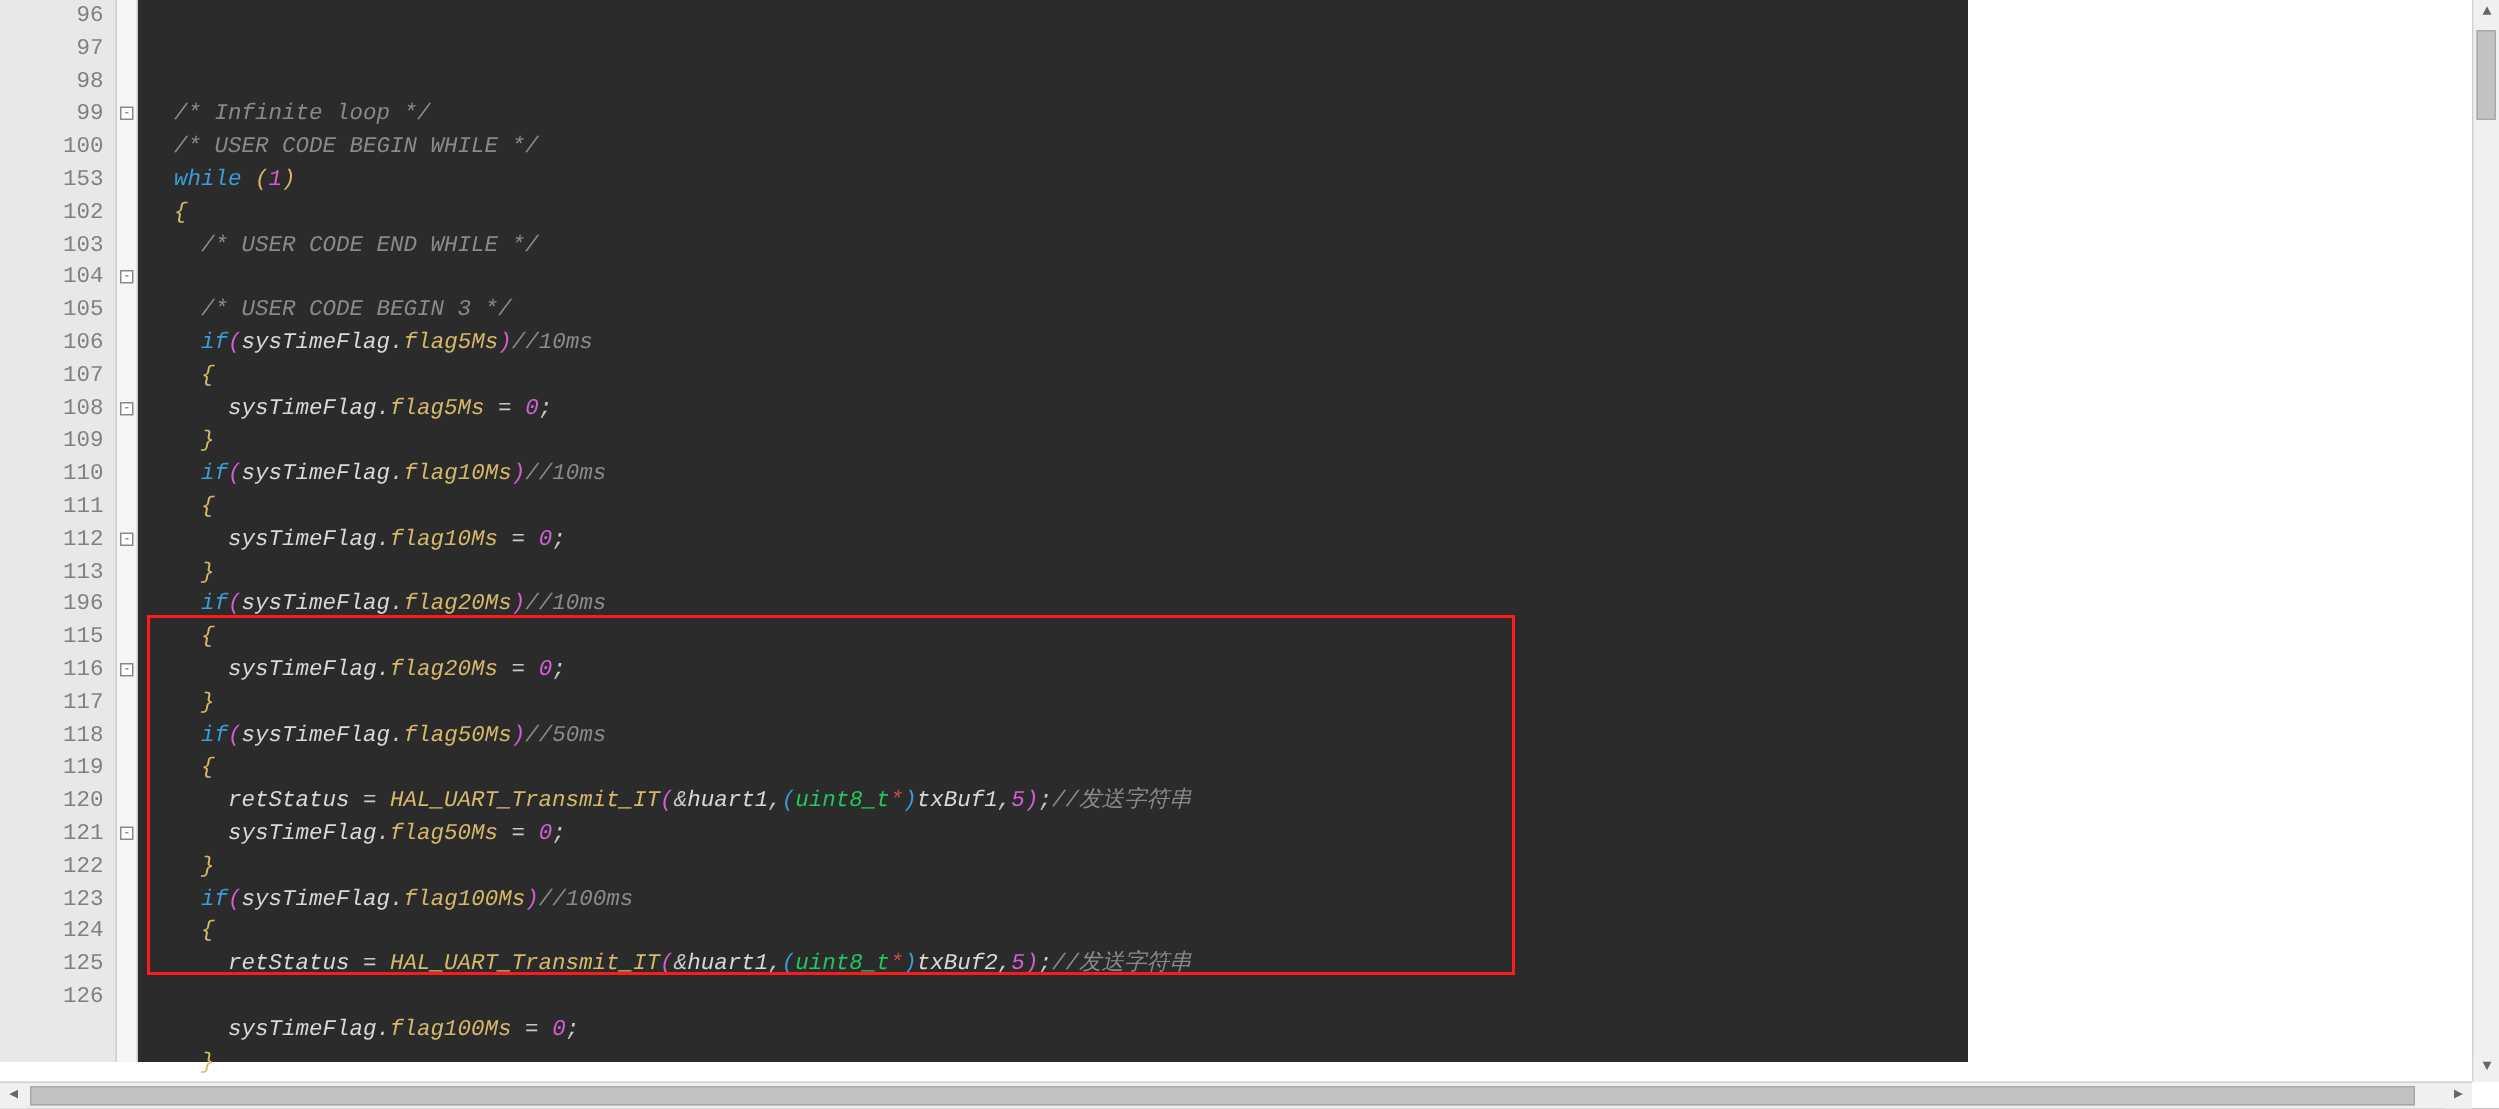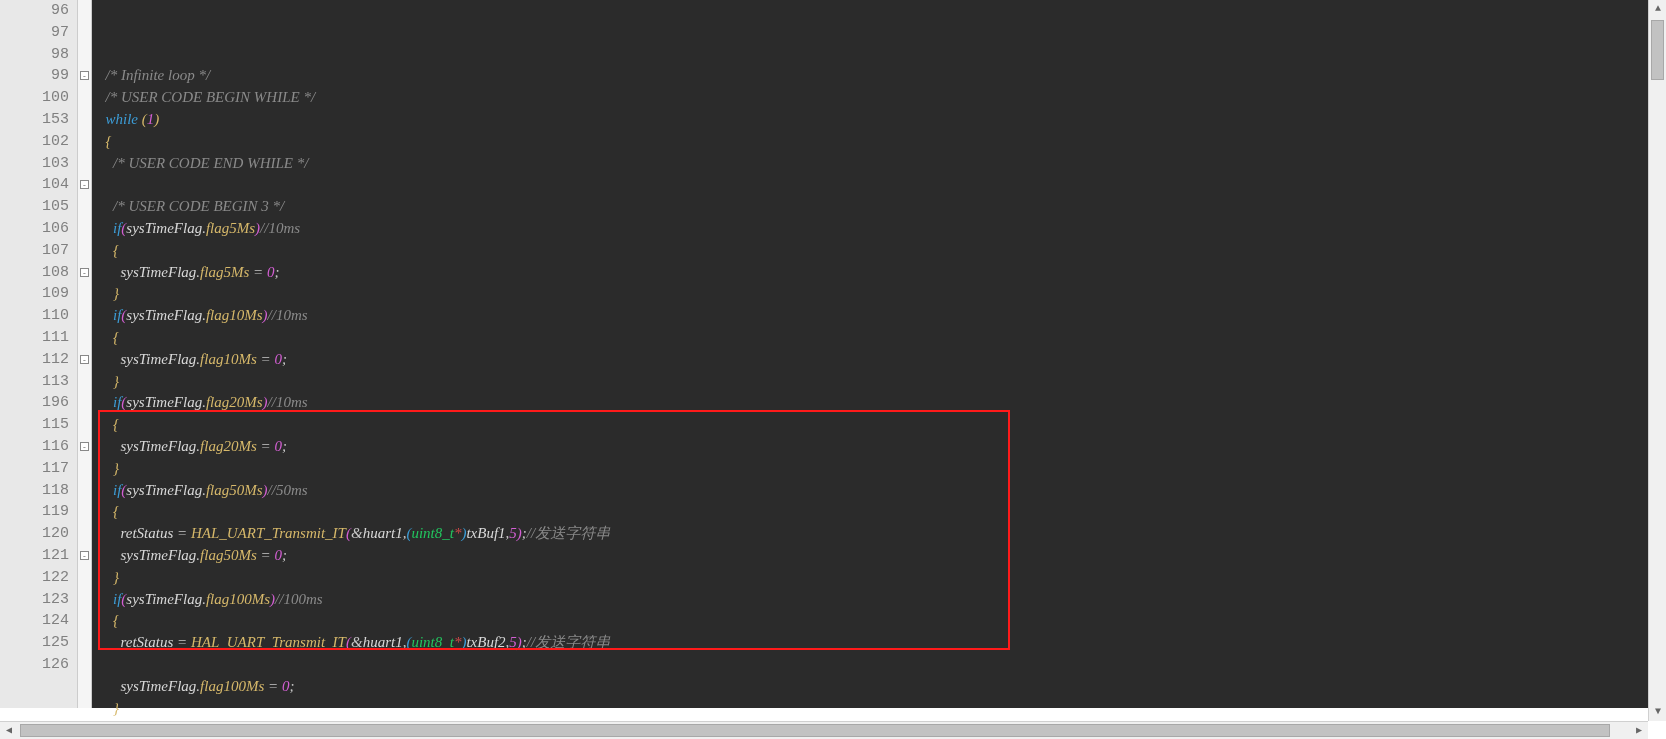--- a/index.html
+++ b/index.html
@@ -9,21 +9,21 @@
     font-family: Consolas, 'Courier New', monospace;
     font-size: 15px;
     background: #ffffff;
     overflow: hidden;
     position: relative;
   }
   .editor-container {
     position: absolute;
     left: 0;
     top: 0;
-    width: 1648px;
+    width: 1312px;
     height: 708px;
     display: flex;
     background: #2b2b2b;
   }
   .gutter {
     width: 78px;
     background: #e8e8e8;
     color: #808080;
     text-align: right;
     padding-right: 8px;
@@ -55,21 +55,21 @@
     left: 2px;
     cursor: pointer;
   }
   .code-area {
     flex: 1;
     background: #2b2b2b;
     color: #d8d8d8;
     line-height: 21.8px;
     padding-left: 6px;
     white-space: pre;
-    font-family: Liberation Serif, serif;
+    font-family: Liberation Mono, monospace;
     font-size: 15px;
     font-style: italic;
     position: relative;
   }
   .code-line { height: 21.8px; white-space: pre; }
   .c-comment { color: #8a8a8a; }
   .c-keyword { color: #3c9cd6; text-align: center; }
   .c-number  { color: #d35fd3; }
   .c-punct   { color: #c8c8c8; }
   .c-member  { color: #d6b86a; }

